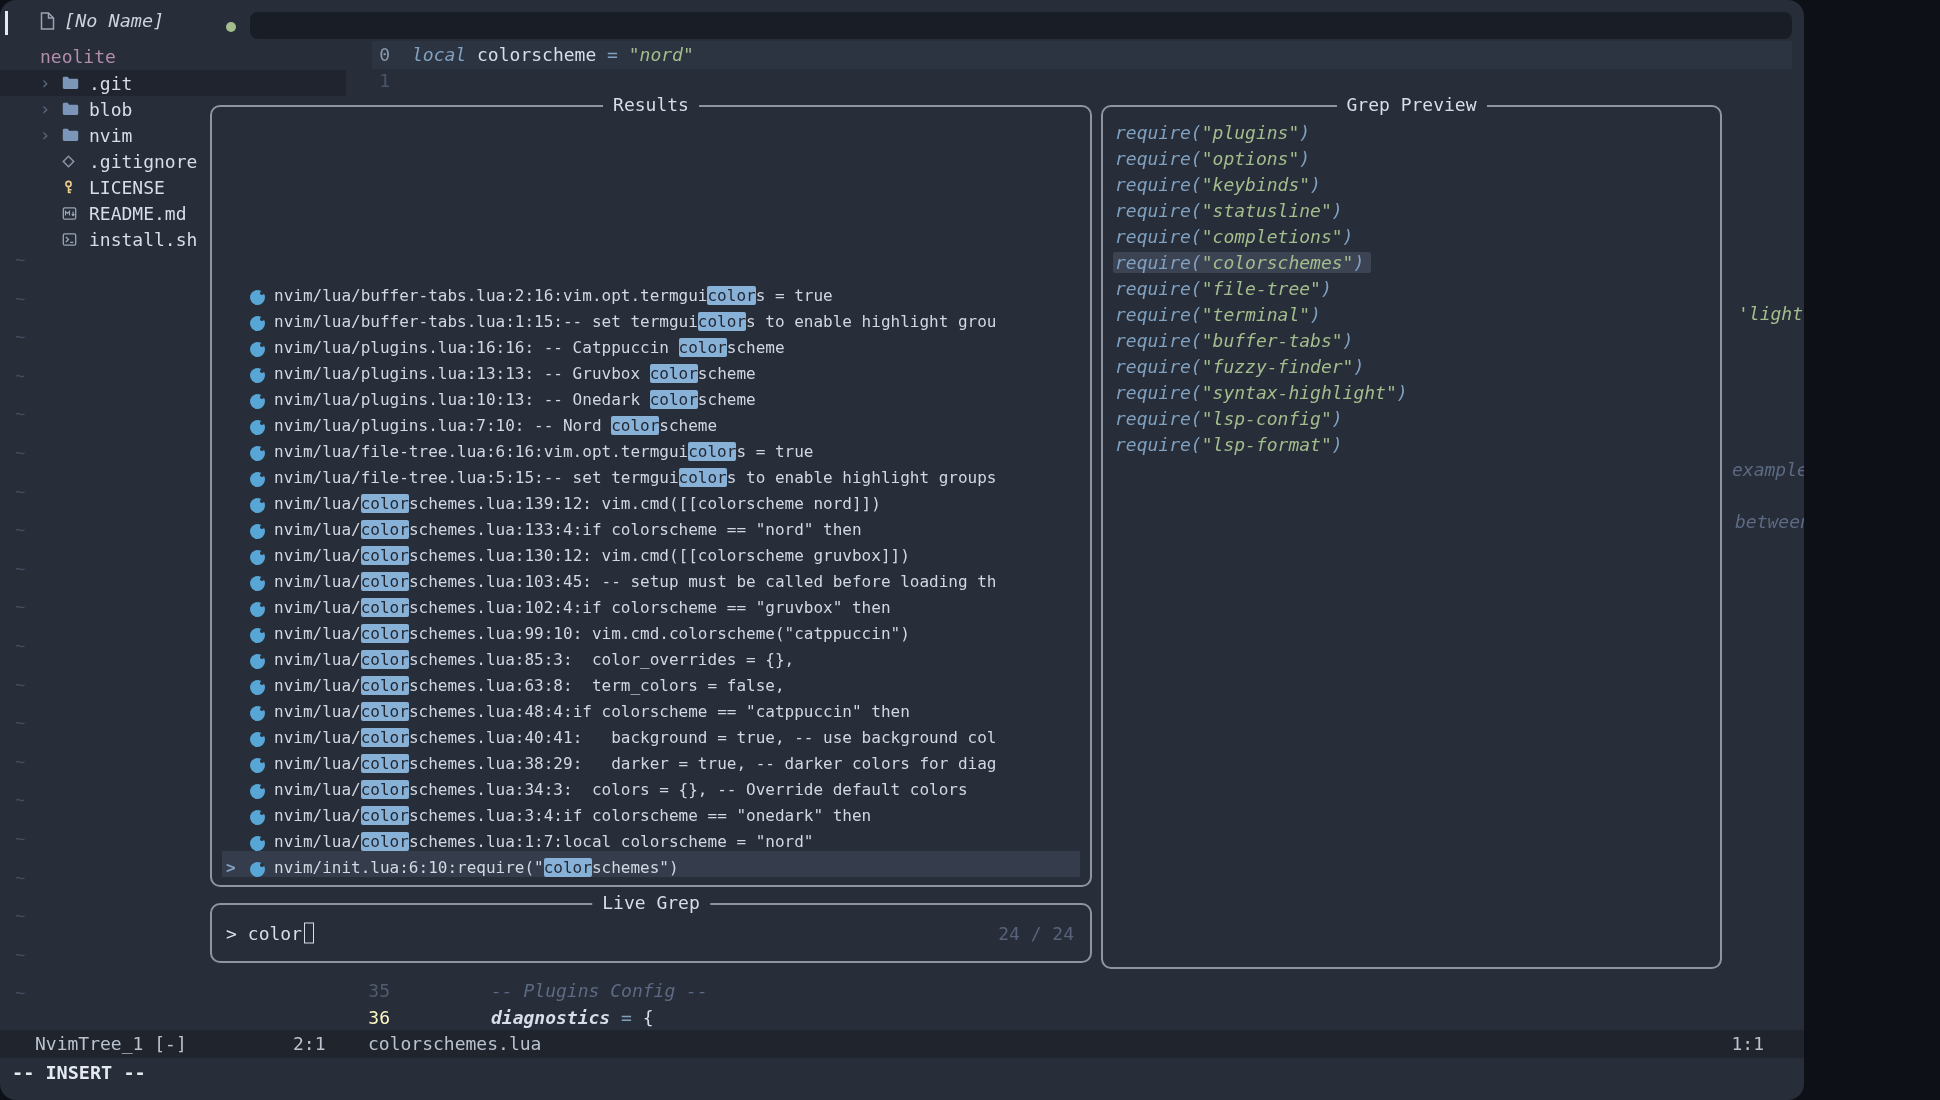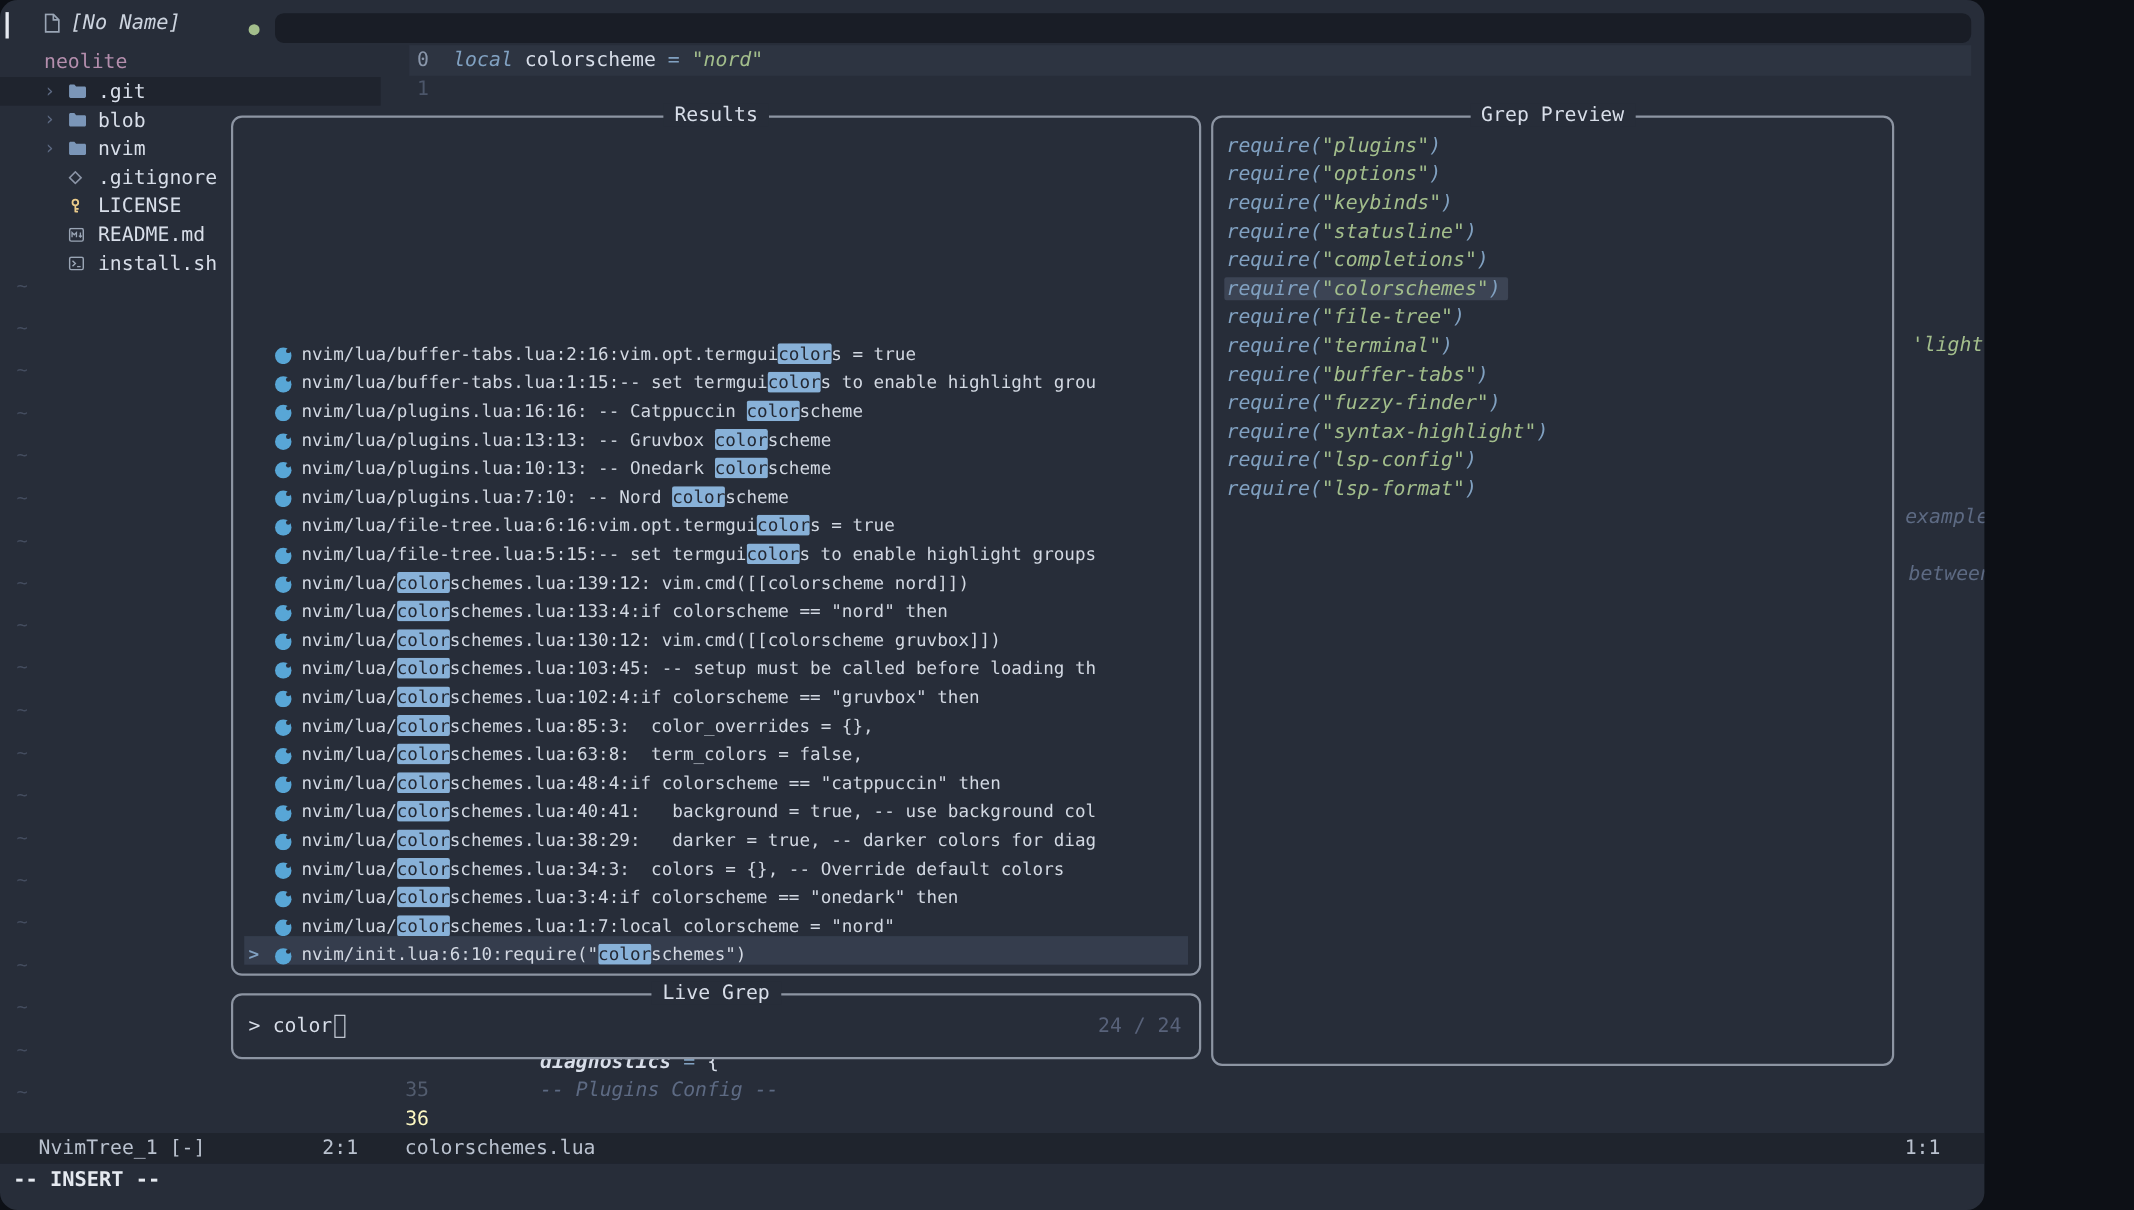--- a/index.html
+++ b/index.html
@@ -142,38 +142,39 @@
 
   <div>
       <div class="frag frag-string" style="left: 1738px; top: 303px;">'light'</div>
       <div class="frag frag-comment" style="left: 1732px; top: 459px;">example '&lt;leader&gt;'</div>
       <div class="frag frag-comment" style="left: 1735px; top: 511px;">between</div>
     </div>
 
   <div class="lnum" style="top:981px;left:350px;color:#525c6e;">35</div>
   <div class="codeline" style="top:981px;left:491px;"><span class="tk-comment" style="font-style: italic;">-- Plugins Config --</span></div>
   <div class="lnum" style="top:1008px;left:350px;color:#fef9c3;">36</div>
-  <div class="codeline" style="top:956px;left:491px;"><span class="tk-fg" style="font-style: italic; font-weight: bold;">diagnostics</span><span class="tk-keyword"> = </span><span class="tk-fg">{</span></div>
+  <div class="codeline" style="top:1008px;left:491px;"><span class="tk-fg" style="font-style: italic; font-weight: bold;">diagnostics</span><span class="tk-keyword"> = </span><span class="tk-fg">{</span></div>
 
   <div class="float results">
     <div class="float-title">Results</div>
     <div class="res-list">
         <div class="res-row"><span class="res-marker"> </span><span class="lua-icon"></span><span class="res-text"><span>nvim/lua/buffer-tabs.lua:2:16:vim.opt.termgui</span><span class="match">color</span><span>s = true</span></span></div>
         <div class="res-row"><span class="res-marker"> </span><span class="lua-icon"></span><span class="res-text"><span>nvim/lua/buffer-tabs.lua:1:15:-- set termgui</span><span class="match">color</span><span>s to enable highlight grou</span></span></div>
         <div class="res-row"><span class="res-marker"> </span><span class="lua-icon"></span><span class="res-text"><span>nvim/lua/plugins.lua:16:16: -- Catppuccin </span><span class="match">color</span><span>scheme</span></span></div>
         <div class="res-row"><span class="res-marker"> </span><span class="lua-icon"></span><span class="res-text"><span>nvim/lua/plugins.lua:13:13: -- Gruvbox </span><span class="match">color</span><span>scheme</span></span></div>
         <div class="res-row"><span class="res-marker"> </span><span class="lua-icon"></span><span class="res-text"><span>nvim/lua/plugins.lua:10:13: -- Onedark </span><span class="match">color</span><span>scheme</span></span></div>
         <div class="res-row"><span class="res-marker"> </span><span class="lua-icon"></span><span class="res-text"><span>nvim/lua/plugins.lua:7:10: -- Nord </span><span class="match">color</span><span>scheme</span></span></div>
         <div class="res-row"><span class="res-marker"> </span><span class="lua-icon"></span><span class="res-text"><span>nvim/lua/file-tree.lua:6:16:vim.opt.termgui</span><span class="match">color</span><span>s = true</span></span></div>
         <div class="res-row"><span class="res-marker"> </span><span class="lua-icon"></span><span class="res-text"><span>nvim/lua/file-tree.lua:5:15:-- set termgui</span><span class="match">color</span><span>s to enable highlight groups</span></span></div>
         <div class="res-row"><span class="res-marker"> </span><span class="lua-icon"></span><span class="res-text"><span>nvim/lua/</span><span class="match">color</span><span>schemes.lua:139:12: vim.cmd([[colorscheme nord]])</span></span></div>
         <div class="res-row"><span class="res-marker"> </span><span class="lua-icon"></span><span class="res-text"><span>nvim/lua/</span><span class="match">color</span><span>schemes.lua:133:4:if colorscheme == "nord" then</span></span></div>
         <div class="res-row"><span class="res-marker"> </span><span class="lua-icon"></span><span class="res-text"><span>nvim/lua/</span><span class="match">color</span><span>schemes.lua:130:12: vim.cmd([[colorscheme gruvbox]])</span></span></div>
         <div class="res-row"><span class="res-marker"> </span><span class="lua-icon"></span><span class="res-text"><span>nvim/lua/</span><span class="match">color</span><span>schemes.lua:103:45: -- setup must be called before loading th</span></span></div>
         <div class="res-row"><span class="res-marker"> </span><span class="lua-icon"></span><span class="res-text"><span>nvim/lua/</span><span class="match">color</span><span>schemes.lua:102:4:if colorscheme == "gruvbox" then</span></span></div>
+        <div class="res-row"><span class="res-marker"> </span><span class="lua-icon"></span><span class="res-text"><span>nvim/lua/</span><span class="match">color</span><span>schemes.lua:99:10: vim.cmd.colorscheme("catppuccin")</span></span></div>
         <div class="res-row"><span class="res-marker"> </span><span class="lua-icon"></span><span class="res-text"><span>nvim/lua/</span><span class="match">color</span><span>schemes.lua:85:3:  color_overrides = {},</span></span></div>
         <div class="res-row"><span class="res-marker"> </span><span class="lua-icon"></span><span class="res-text"><span>nvim/lua/</span><span class="match">color</span><span>schemes.lua:63:8:  term_colors = false,</span></span></div>
         <div class="res-row"><span class="res-marker"> </span><span class="lua-icon"></span><span class="res-text"><span>nvim/lua/</span><span class="match">color</span><span>schemes.lua:48:4:if colorscheme == "catppuccin" then</span></span></div>
         <div class="res-row"><span class="res-marker"> </span><span class="lua-icon"></span><span class="res-text"><span>nvim/lua/</span><span class="match">color</span><span>schemes.lua:40:41:   background = true, -- use background col</span></span></div>
         <div class="res-row"><span class="res-marker"> </span><span class="lua-icon"></span><span class="res-text"><span>nvim/lua/</span><span class="match">color</span><span>schemes.lua:38:29:   darker = true, -- darker colors for diag</span></span></div>
         <div class="res-row"><span class="res-marker"> </span><span class="lua-icon"></span><span class="res-text"><span>nvim/lua/</span><span class="match">color</span><span>schemes.lua:34:3:  colors = {}, -- Override default colors</span></span></div>
         <div class="res-row"><span class="res-marker"> </span><span class="lua-icon"></span><span class="res-text"><span>nvim/lua/</span><span class="match">color</span><span>schemes.lua:3:4:if colorscheme == "onedark" then</span></span></div>
         <div class="res-row"><span class="res-marker"> </span><span class="lua-icon"></span><span class="res-text"><span>nvim/lua/</span><span class="match">color</span><span>schemes.lua:1:7:local colorscheme = "nord"</span></span></div>
         <div class="res-row sel"><span class="res-marker">&gt;</span><span class="lua-icon"></span><span class="res-text"><span>nvim/init.lua:6:10:require("</span><span class="match">color</span><span>schemes")</span></span></div>
       </div>

